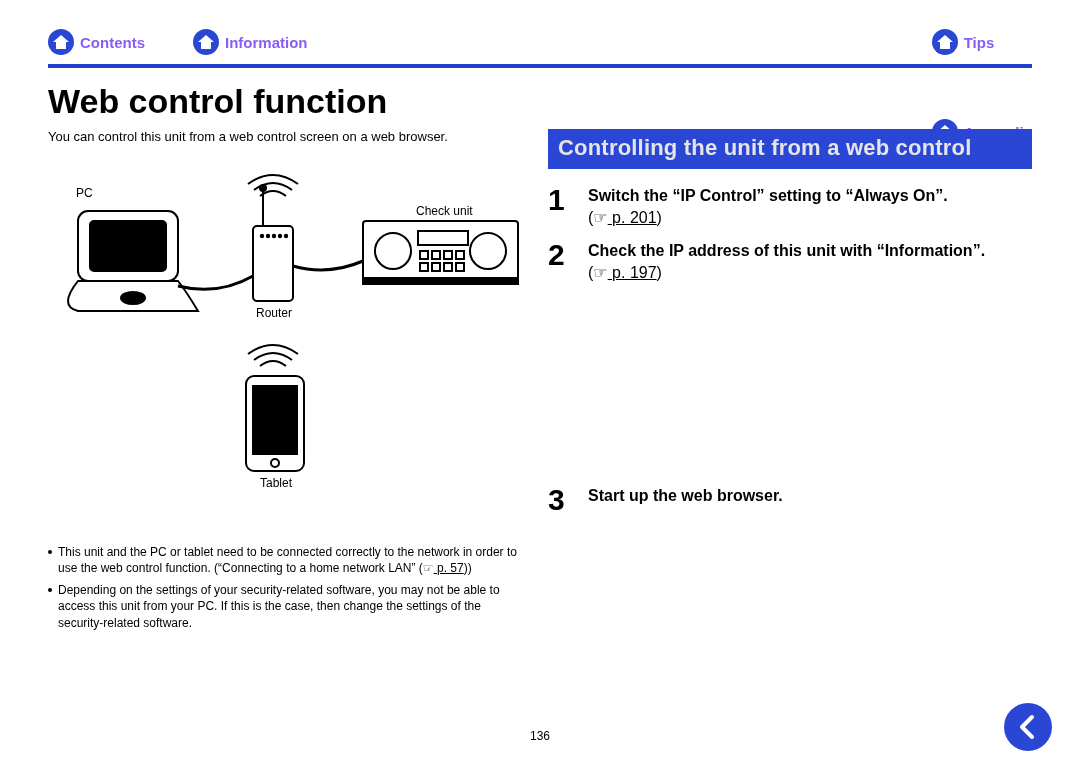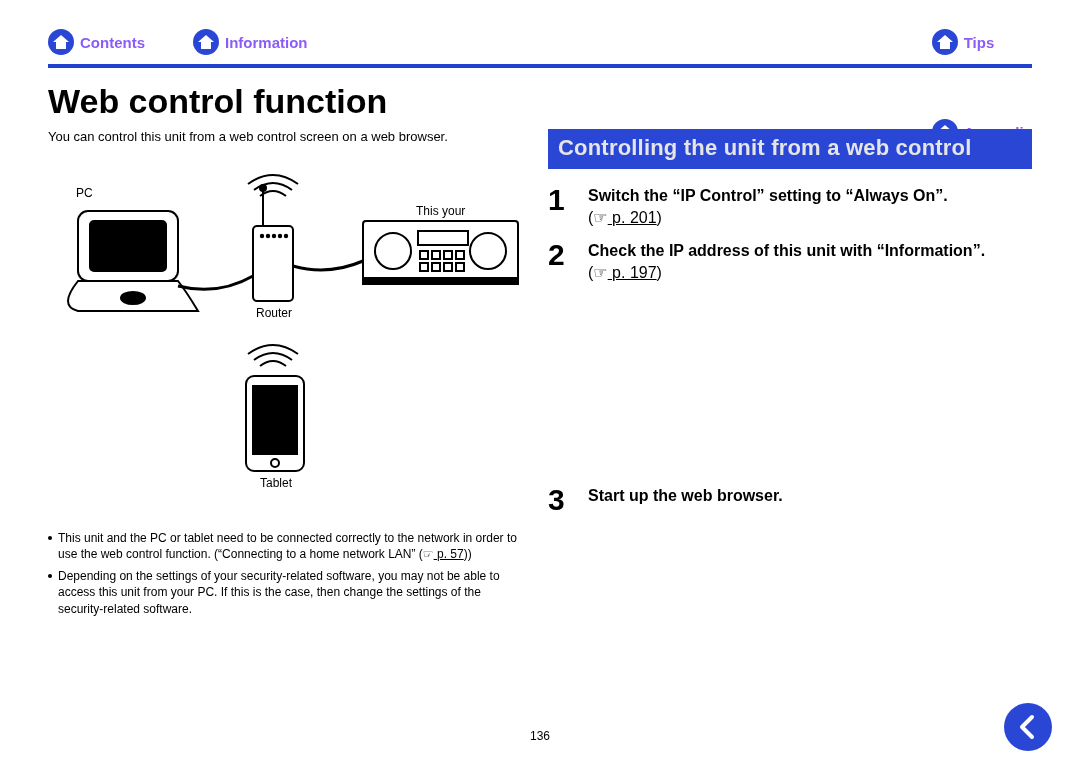--- a/index.html
+++ b/index.html
@@ -31,21 +31,21 @@
 
   .steps { margin-top: 16px; }
   .step { display: flex; align-items: flex-start; gap: 14px; margin-bottom: 10px; }
   .step-num { font-size: 30px; font-weight: bold; line-height: 1; width: 26px; }
   .step-body { font-size: 16px; font-weight: bold; line-height: 1.4; }
   .step-ref { font-weight: normal; }
   .pref { text-decoration: underline; cursor: pointer; }
 
   .step3 { margin-top: 200px; }
 
-  .notes { margin-top: 14px; font-size: 12px; line-height: 1.35; }
+  .notes { margin-top: 28px; font-size: 12px; line-height: 1.35; }
   .notes li { list-style: none; margin-bottom: 6px; padding-left: 10px; position: relative; }
   .notes li::before { content: ""; position: absolute; left: 0; top: 6px; width: 4px; height: 4px; background: #000; border-radius: 50%; }
 
   .footer { position: absolute; bottom: 18px; left: 0; width: 100%; text-align: center; font-size: 12px; }
 
   .back-btn { position: absolute; right: 28px; bottom: 10px; width: 48px; height: 48px; border-radius: 50%; background: #2a46d4; display: flex; align-items: center; justify-content: center; cursor: pointer; }
   .back-btn svg { display: block; }
 
   
   .stk { fill: none; stroke: #000; stroke-width: 2; }
@@ -170,21 +170,21 @@
           </g>
 
           <g class="stk">
             <rect x="198" y="220" width="58" height="95" rx="8" fill="#fff"></rect>
             <rect x="205" y="230" width="44" height="68" fill="#000"></rect>
             <circle cx="227" cy="307" r="4"></circle>
           </g>
         </svg>
         <div class="d-label" style="left:28px; top:30px;">PC</div>
         <div class="d-label" style="left:208px; top:150px;">Router</div>
-        <div class="d-label" style="left:368px; top:48px;">This your</div>
+        <div class="d-label" style="left:368px; top:48px;">Check unit</div>
         <div class="d-label" style="left:212px; top:320px;">Tablet</div>
       </div>
 
       <ul class="notes">
         <li>
           <span>This unit and the PC or tablet need to be connected correctly to the network in order to use the web control function. (“Connecting to a home network LAN” (</span><span>☞</span><span class="pref">&nbsp;p. 57</span><span>))</span>
         </li>
         <li>Depending on the settings of your security-related software, you may not be able to access this unit from your PC. If this is the case, then change the settings of the security-related software.</li>
       </ul>
     </div>

